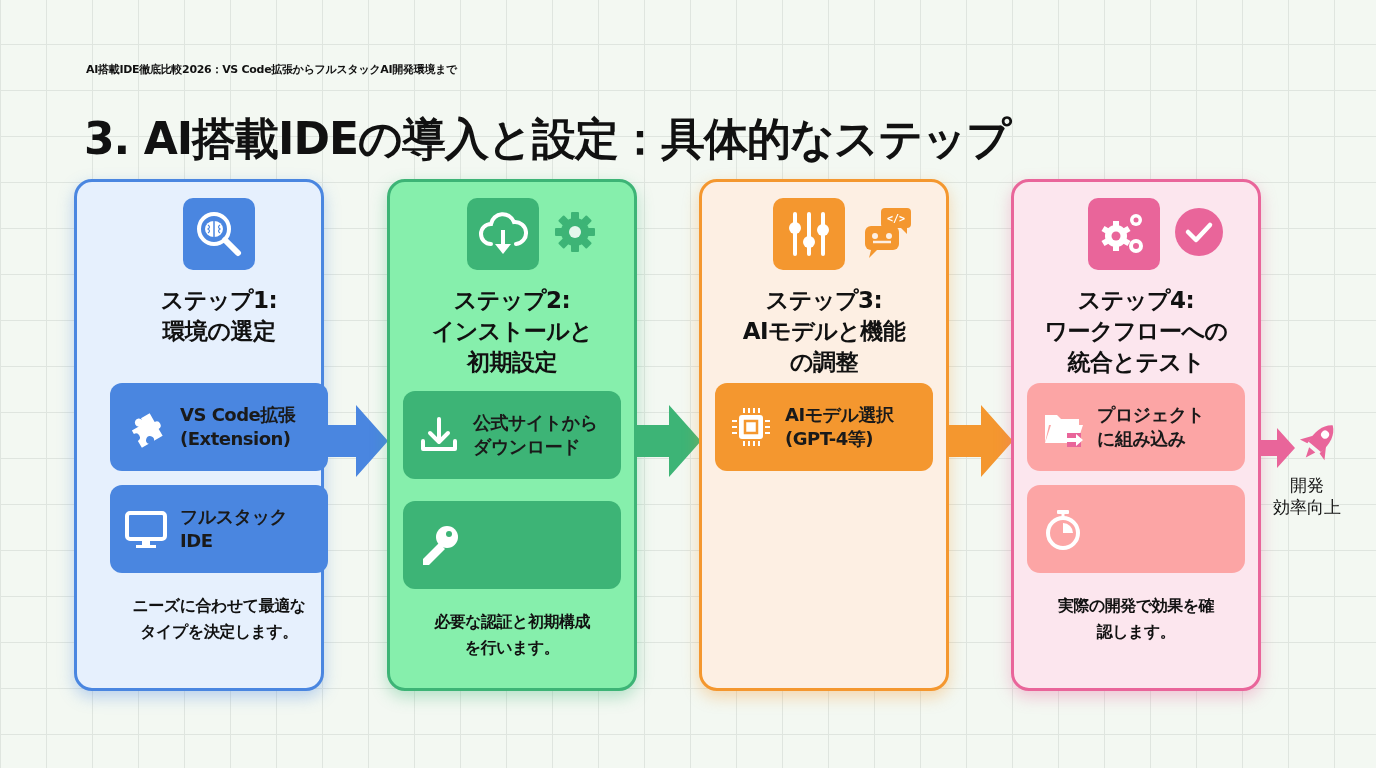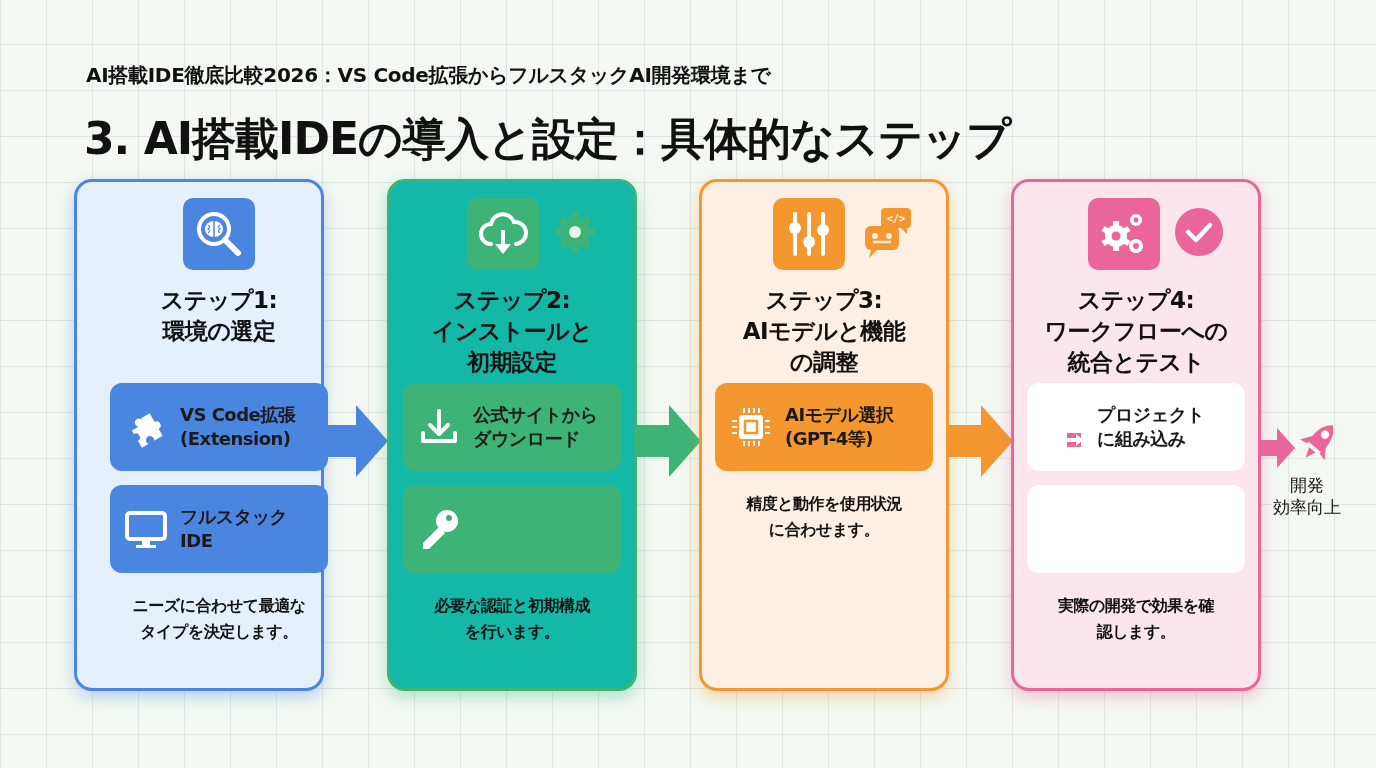--- a/index.html
+++ b/index.html
@@ -10,33 +10,33 @@
     background-color: #f3f8f2;
     background-image:
       linear-gradient(to right, #dfe5df 1px, transparent 1px),
       linear-gradient(to bottom, #dfe5df 1px, transparent 1px);
     background-size: 46px 46px;
     background-position: 0 -2px;
     position: relative;
   }
   .subtitle {
     position: absolute; left: 86px; top: 62px;
-    font-size: 20px; font-weight: bold; letter-spacing: -0.3px;
+    font-size: 11px; font-weight: bold; letter-spacing: -0.3px;
   }
   .title {
     position: absolute; left: 84px; top: 110px;
     font-size: 44px; font-weight: bold; letter-spacing: -1px;
   }
   .card {
     position: absolute; top: 179px; width: 250px; height: 512px;
     border-radius: 18px; border: 3px solid;
     display: flex; flex-direction: column; align-items: center;
   }
   .card.s1 { left: 74px; border-color: #4a86e0; background: #e6f0fd; box-shadow: 0 6px 16px rgba(74,134,224,0.35); padding-left: 40px; }
-  .card.s2 { left: 387px; border-color: #3db476; background: #14b8a6; box-shadow: 0 6px 16px rgba(61,180,118,0.35); }
+  .card.s2 { left: 387px; border-color: #3db476; background: #86efac; box-shadow: 0 6px 16px rgba(61,180,118,0.35); }
   .card.s3 { left: 699px; border-color: #f4972f; background: #fdefe3; box-shadow: 0 6px 16px rgba(244,151,47,0.35); }
   .card.s4 { left: 1011px; border-color: #e9659a; background: #fce6ee; box-shadow: 0 6px 16px rgba(233,101,154,0.35); }
 
   .icon-row { margin-top: 17px; height: 70px; display: flex; align-items: center; justify-content: center; gap: 14px; }
   .icon-tile {
     width: 72px; height: 72px; border-radius: 10px;
     display: flex; align-items: center; justify-content: center;
   }
   .s1 .icon-tile { background: #4a86e0; }
   .s2 .icon-tile { background: #3db476; }
@@ -49,23 +49,23 @@
     line-height: 31px; letter-spacing: -0.5px;
     height: 94px;
   }
   .s1 .step-title { height: 94px; }
   .items { margin-top: 4px; display: flex; flex-direction: column; gap: 14px; }
   .item {
     width: 218px; height: 88px; border-radius: 12px;
     display: flex; align-items: center; padding-left: 12px; gap: 10px;
   }
   .s1 .item { background: #4a86e0; }
-  .s2 .item { background: #3db476; }
+  .s2 .item { background: #3db476; margin-top: 8px; }
   .s3 .item { background: #f4972f; }
-  .s4 .item { background: #ffffff; }
+  .s4 .item { background: #fca5a5; border-radius: 13px; }
   .item-icon { width: 48px; height: 48px; flex: 0 0 48px; display: flex; align-items: center; justify-content: center; }
   .item-text { font-size: 18px; font-weight: bold; line-height: 24px; color: #1a1a1a; letter-spacing: -0.5px; white-space: pre-line; }
   .desc {
     margin-top: 20px; font-size: 16px; font-weight: bold; line-height: 26px;
     text-align: center; white-space: pre-line; letter-spacing: -0.5px;
   }
   .arrow { position: absolute; top: 405px; }
   .rocket { position: absolute; left: 1290px; top: 418px; }
   .goal {
     position: absolute; left: 1257px; top: 474px; width: 100px;
@@ -233,22 +233,20 @@
               <rect x="36" y="15" width="5" height="2"></rect>
               <rect x="36" y="21" width="5" height="2"></rect>
               <rect x="36" y="27" width="5" height="2"></rect>
             </g>
           </svg>
       </div>
       <div class="item-text">AIモデル選択
 (GPT-4等)</div>
     </div>
   </div>
-  <div class="desc">精度と動作を使用状況
-に合わせます。</div>
 </div>
 
 <svg class="arrow" style="left:947px;" width="66" height="72" viewBox="0 0 66 72">
   <polygon points="0,20 34,20 34,0 66,36 34,72 34,52 0,52" fill="#f4972f"></polygon>
 </svg>
 
 <div class="card s4">
   <div class="icon-row">
     <div class="icon-tile">
       <svg width="56" height="56" viewBox="0 0 56 56">

